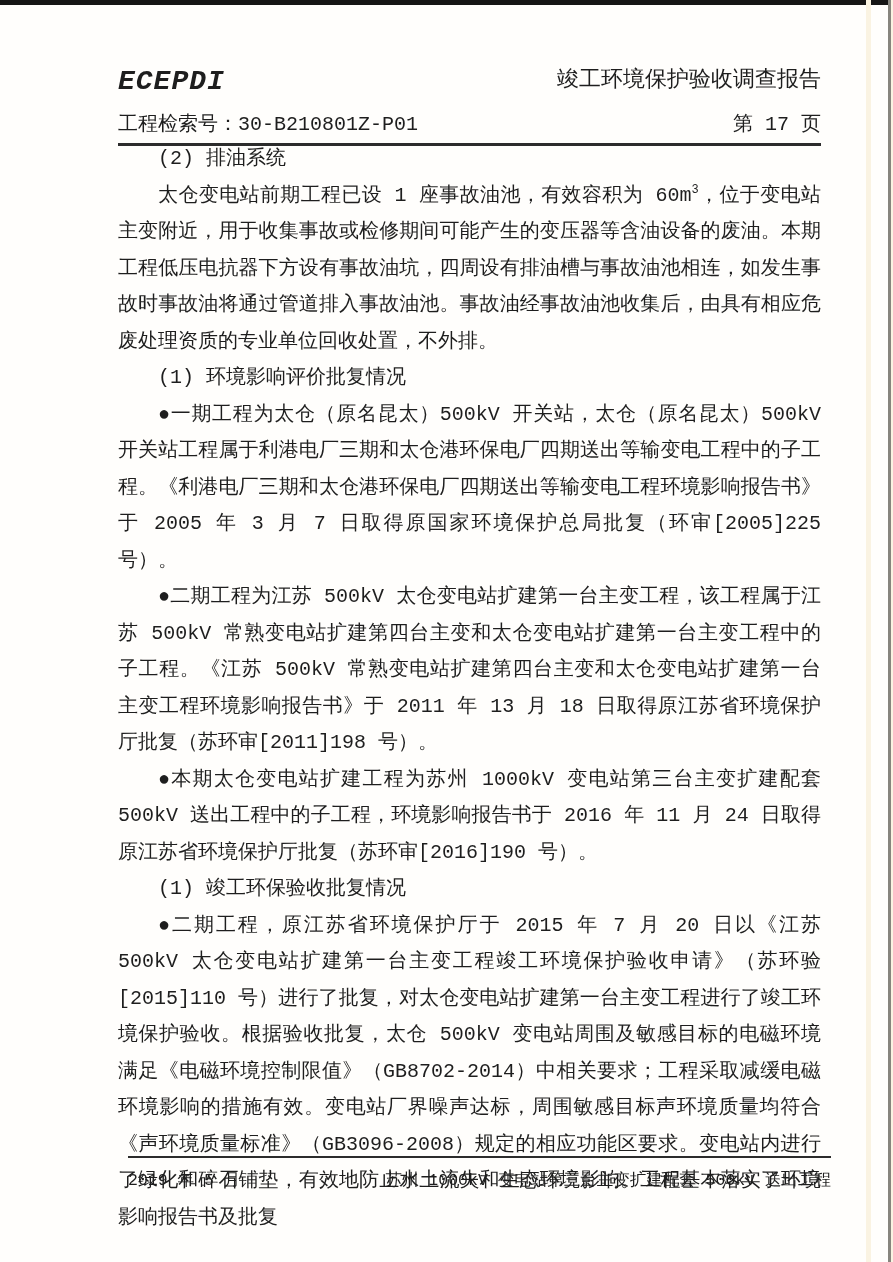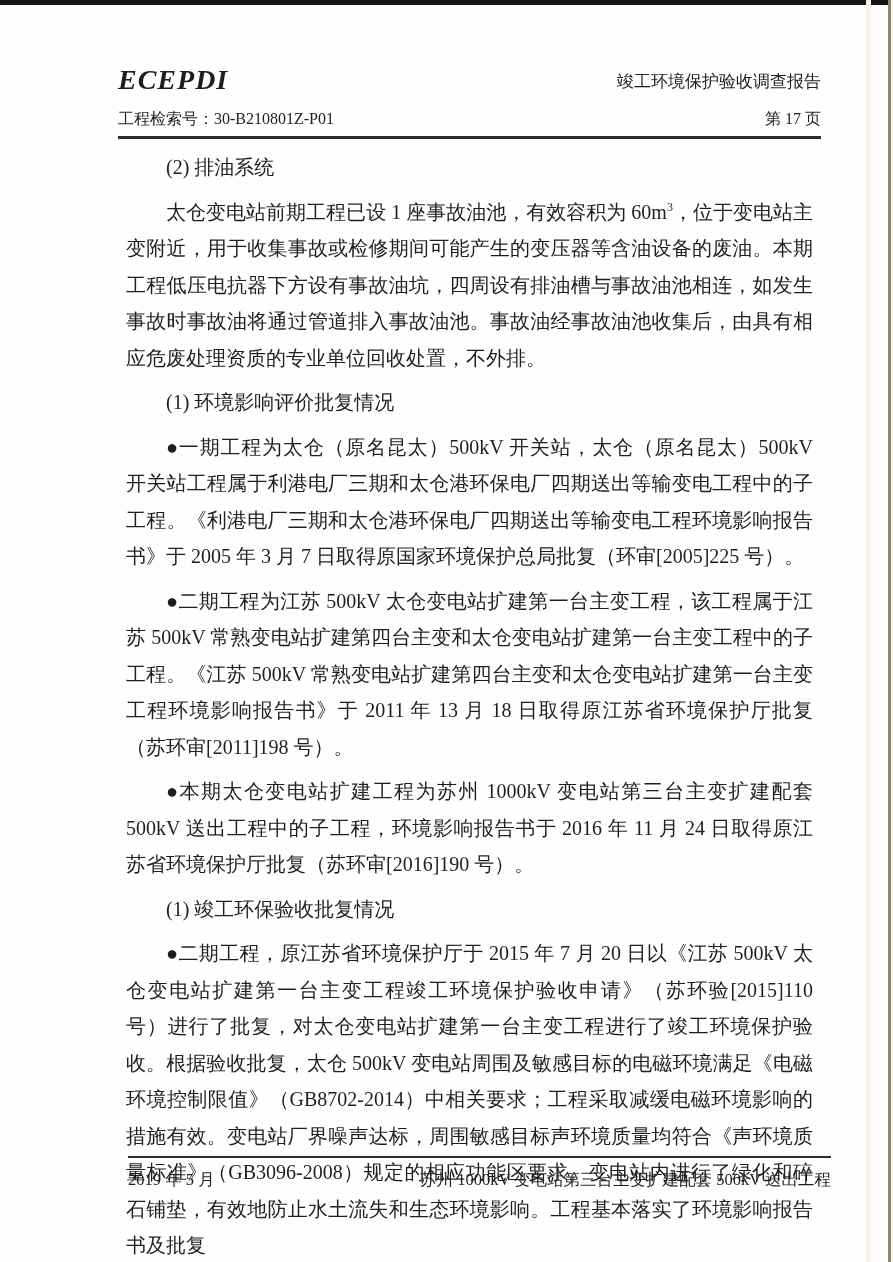--- a/index.html
+++ b/index.html
@@ -2,48 +2,48 @@
 <html lang="zh" style="--text-color: #1e1e1e; --page-bg: #fffefc; --rule-color: #2c2c2c; --scan-dark: #151515; --scan-line: #87857e; --scan-cream: #faf3e2;"><head>
 <meta charset="utf-8">
 <style>
   html, body { margin: 0; padding: 0; background: #ffffff; }
   .page {
     position: relative;
     width: 893px;
     height: 1262px;
     background: var(--page-bg, #fffefc);
     overflow: hidden;
-    font-family: Liberation Serif, serif;
+    font-family: Liberation Mono, monospace;
     color: var(--text-color, #1e1e1e);
   }
   
   .scan-top   { position: absolute; top: 0; left: 0; right: 0; height: 5px; background: var(--scan-dark, #151515); }
   .scan-cream { position: absolute; top: 0; bottom: 0; left: 866px; width: 5px; background: var(--scan-cream, #faf3e2); }
   .scan-right { position: absolute; top: 0; bottom: 0; left: 888px; width: 3px; background: var(--scan-line, #87857e); }
   .scan-right-cream { position: absolute; top: 0; bottom: 0; left: 891px; width: 2px; background: var(--scan-cream, #faf3e2); }
 
   
   .header { position: absolute; left: 118px; width: 703px; top: 64px; }
   .header-row1 { display: flex; justify-content: space-between; align-items: flex-end; }
   .logo { font-style: italic; font-weight: bold; font-size: 28px; letter-spacing: 1px; }
-  .doc-type { font-size: 17px; padding-bottom: 3px; }
-  .header-row2 { display: flex; justify-content: space-between; font-size: 16px; margin-top: 13px; }
+  .doc-type { font-size: 22px; padding-bottom: 3px; }
+  .header-row2 { display: flex; justify-content: space-between; font-size: 20px; margin-top: 13px; }
   .header-rule { margin-top: 6px; height: 3px; background: var(--rule-color, #2c2c2c); }
 
   
   .doc-body {
     position: absolute;
     left: 118px;
     width: 703px;
     top: 141px;
     font-size: 20px;
     line-height: 36.5px;
     text-align: justify;
   }
-  .doc-body p { margin: 8px; text-indent: 2em; }
+  .doc-body p { margin: 0; text-indent: 2em; }
   .doc-body p.heading { text-indent: 0; }
   .doc-body sup { font-size: 12px; line-height: 0; }
 
   
   .footer { position: absolute; left: 118px; width: 703px; top: 1156px; margin-left: 10px; }
   .footer-rule { height: 2px; background: var(--rule-color, #2c2c2c); }
   .footer-row { display: flex; justify-content: space-between; font-size: 16.5px; margin-top: 11px; }
 </style>
 </head>
 <body>

